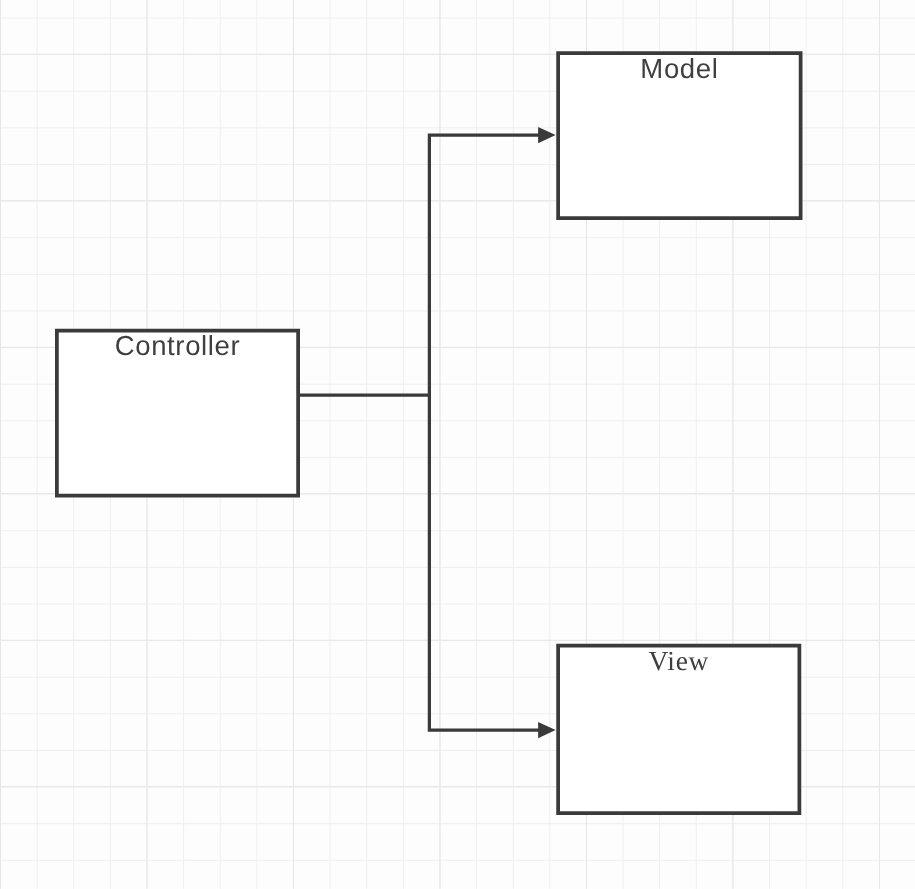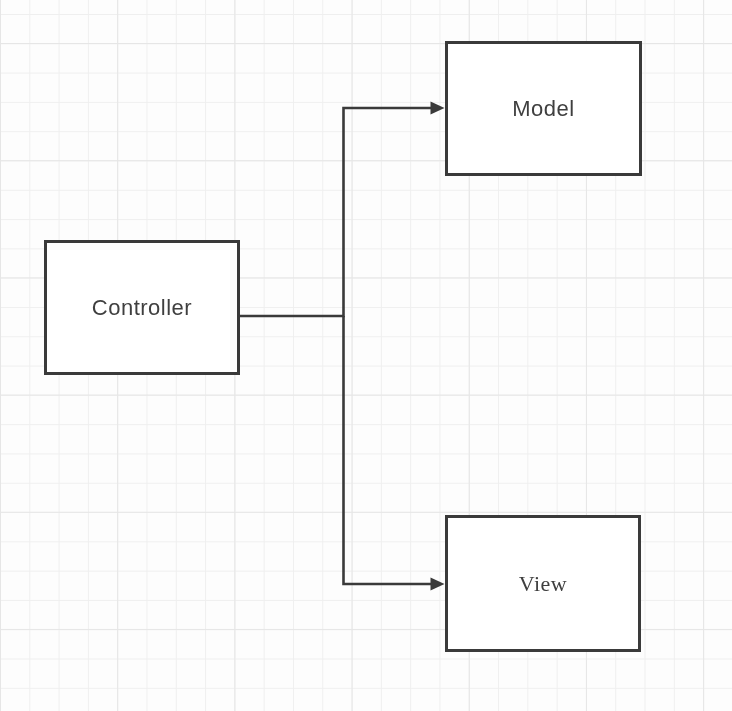--- a/index.html
+++ b/index.html
@@ -47,32 +47,31 @@
   .arrowhead {
     fill: var(--stroke, #3a3a3a);
     stroke: none;
   }
   .node {
     position: absolute;
     box-sizing: border-box;
     background: var(--node-fill, #ffffff);
     border: 3px solid var(--stroke, #3a3a3a);
     display: flex;
-    align-items: center;
     justify-content: center;
   }
   .node-label {
     color: var(--text, #3f3f3f);
     font-size: 22px;
     line-height: 1;
     letter-spacing: 0.5px;
     white-space: nowrap;
   }
   .node-model      { left: 445px; top: 41px;  width: 197px; height: 135px; }
-  .node-controller { left: 44px;  top: 240px; width: 196px; height: 135px; }
+  .node-controller { left: 44px;  top: 263px; width: 196px; height: 135px; }
   .node-view       { left: 445px; top: 515px; width: 196px; height: 137px; font-family: Liberation Serif, serif; }
 </style>
 </head>
 <body>
 
 <div class="canvas">
 
   <svg class="edges" width="732" height="711" viewBox="0 0 732 711" xmlns="http://www.w3.org/2000/svg">
     <g>
       <path class="edge-line" d="M 240 316 L 343.5 316 L 343.5 108 L 431.5 108"></path>

